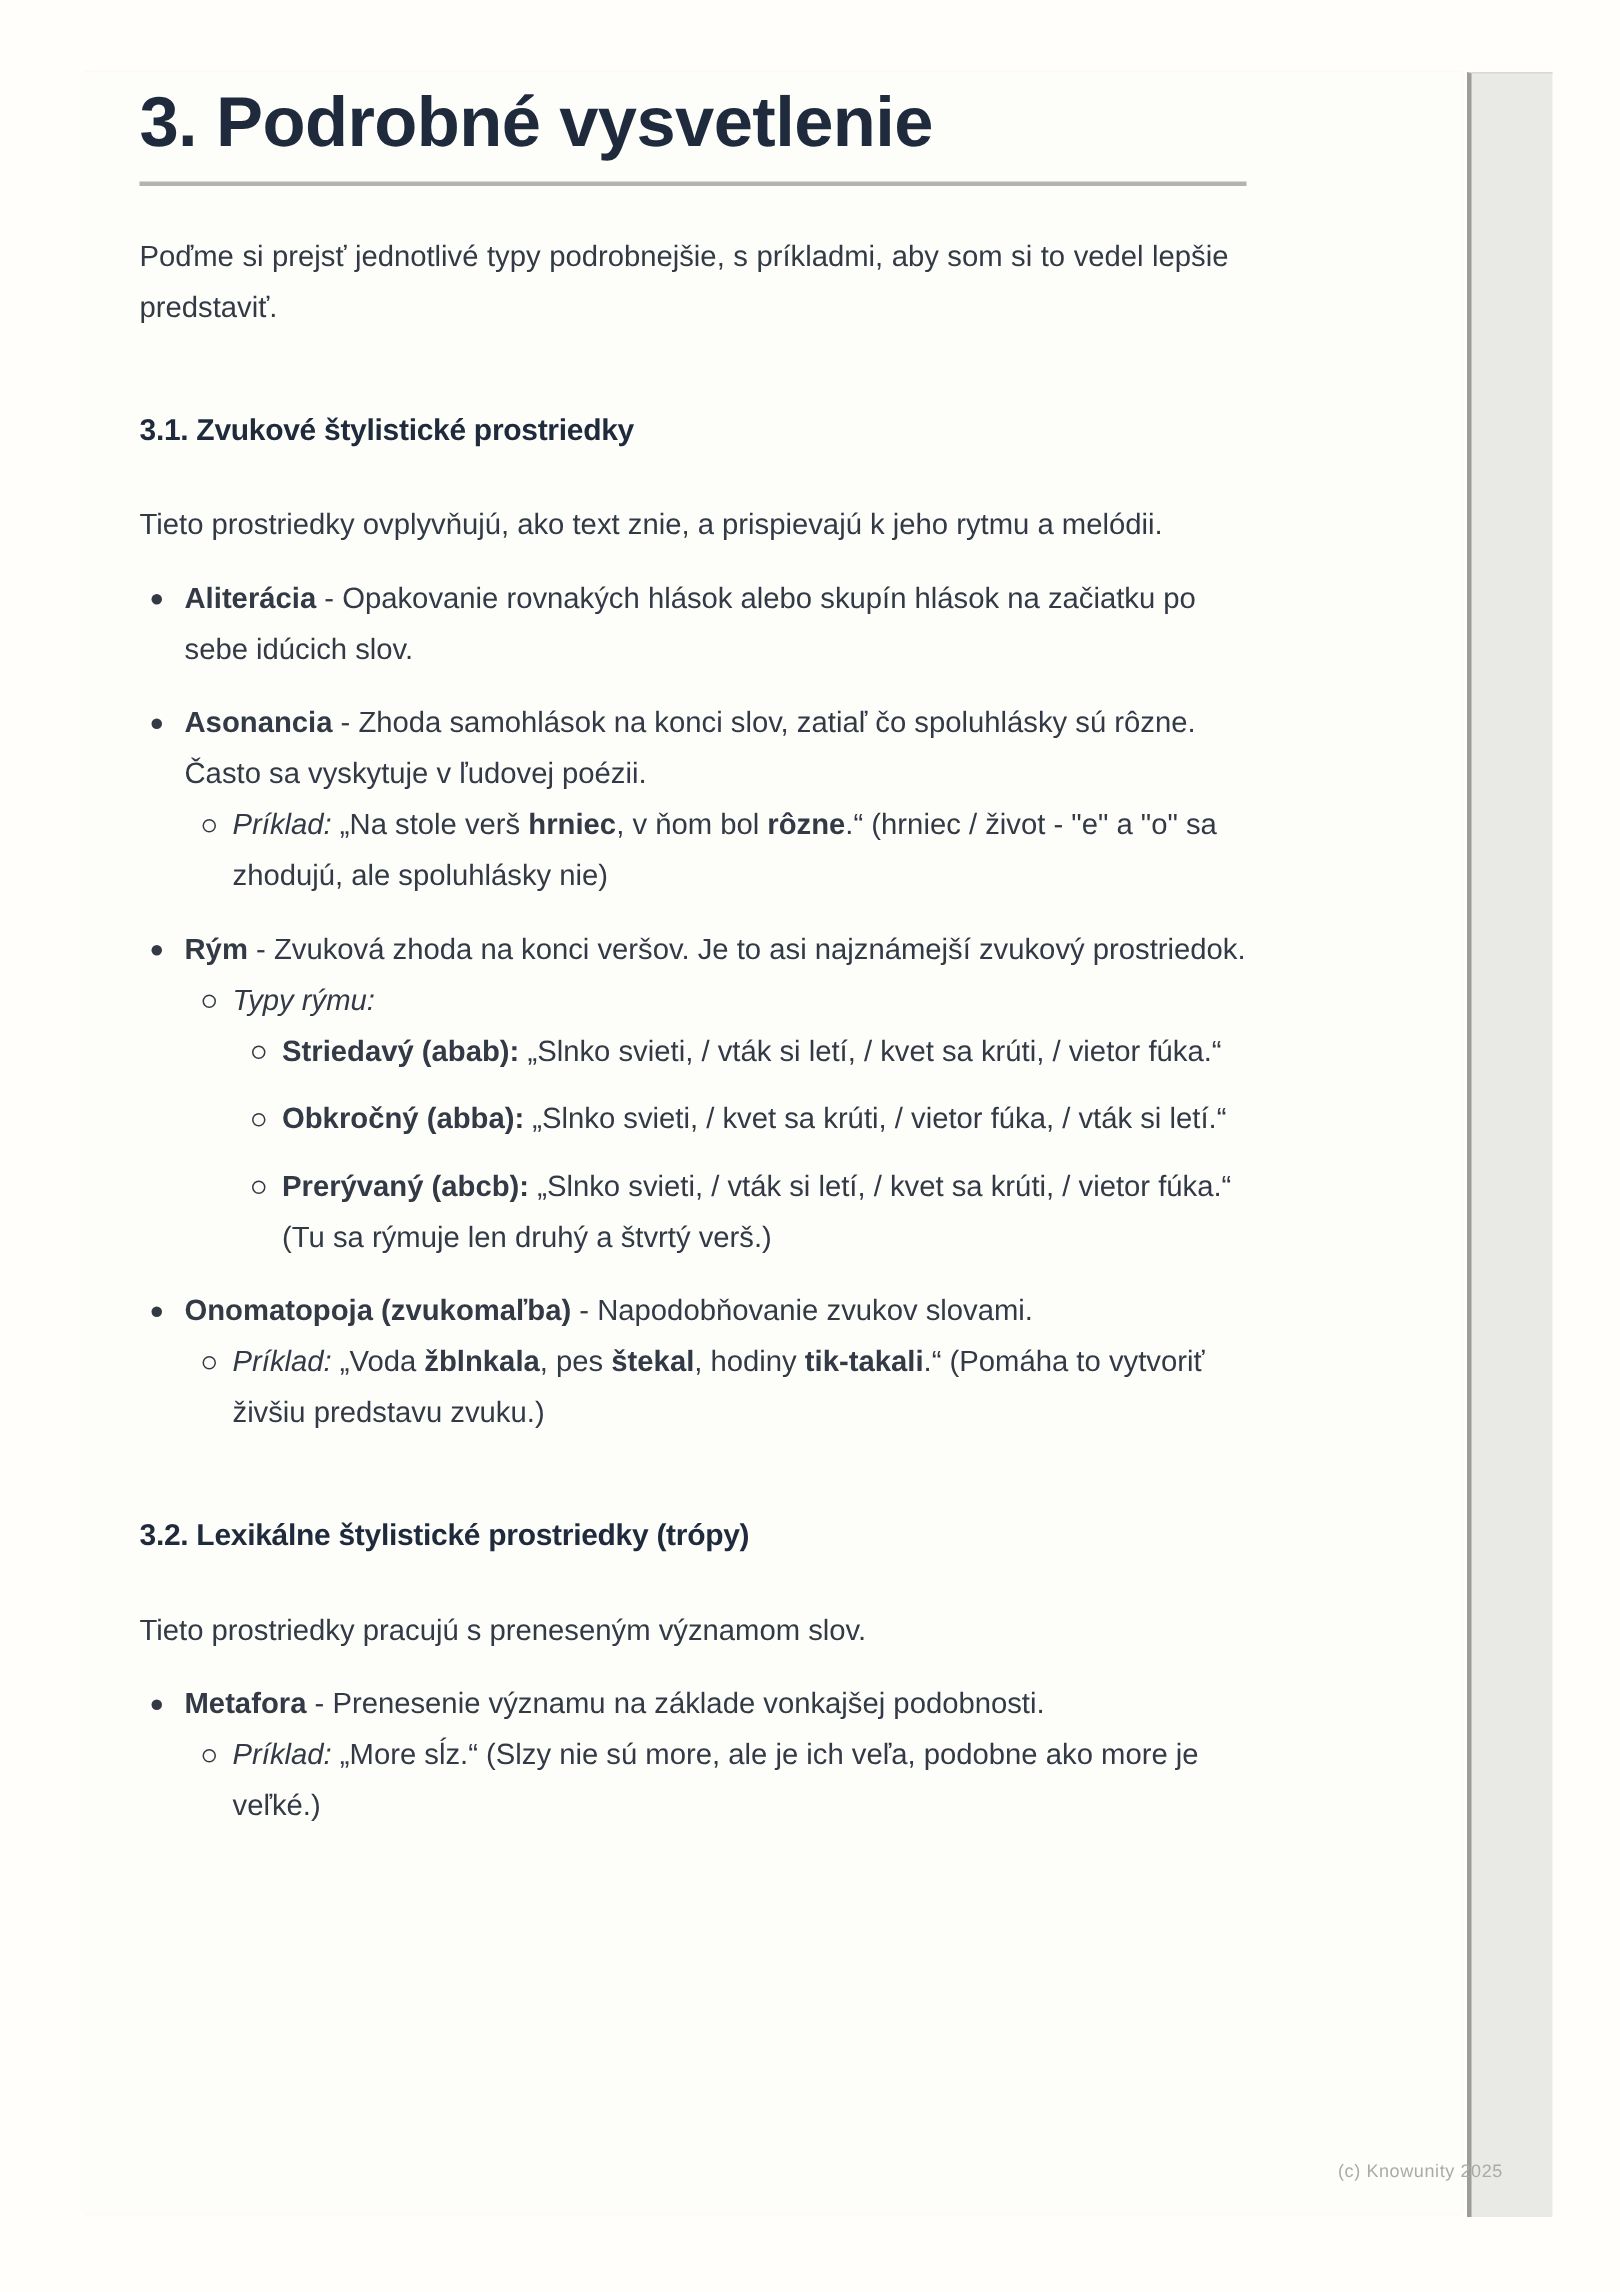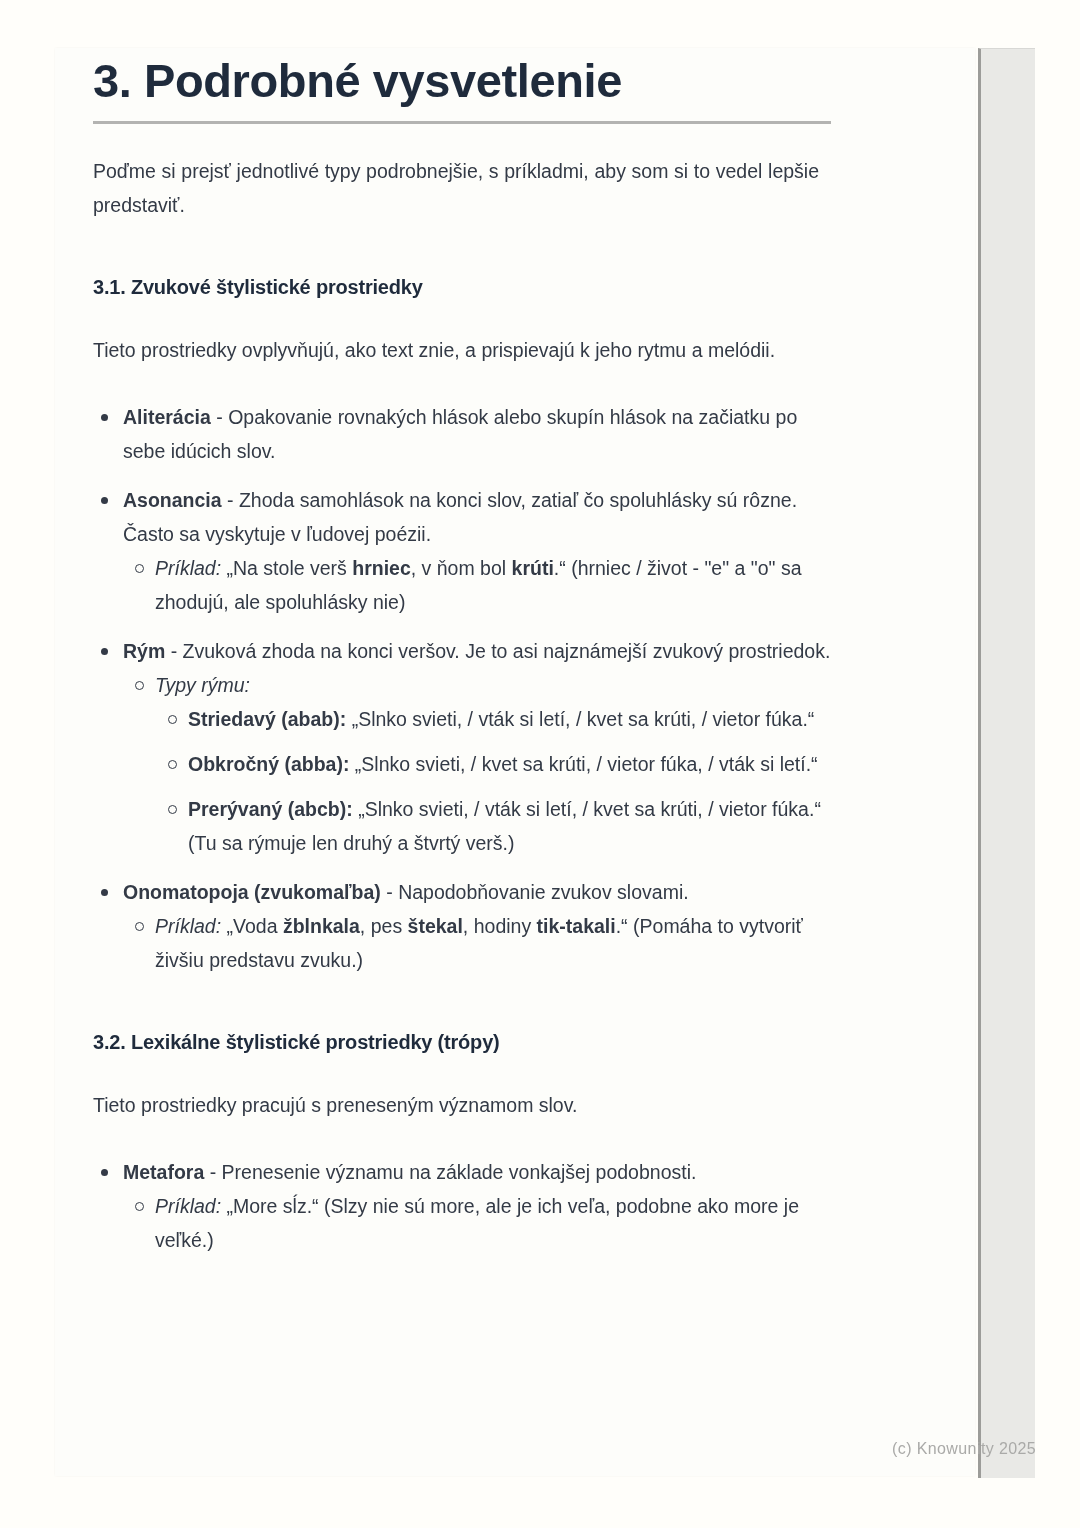--- a/index.html
+++ b/index.html
@@ -62,21 +62,21 @@
     color:var(--heading);
     letter-spacing:-0.2px;
   }
   h2.section-heading + p.body-par{margin-top:27px;}
   ul.lst{
     list-style:none;
     margin:0;padding:0;
     font-size:19.5px;
     line-height:34px;
   }
-  ul.l0{margin-top:33px;}
+  ul.l0{margin-top:15px;}
   ul.l0 > li + li{margin-top:15px;}
   ul.l1 > li + li, ul.l2 > li + li{margin-top:11px;}
   ul.lst li{position:relative;}
   ul.l0 > li{padding-left:30px;}
   ul.l1 > li{padding-left:32px;}
   ul.l2 > li{padding-left:33px;}
   .marker{position:absolute;display:block;}
   .marker.dot{
     top:14px;left:8px;
     width:7px;height:7px;
@@ -99,21 +99,21 @@
     left:978px;top:48px;
     width:57px;height:1430px;
     background:var(--panel);
     border-left:3px solid var(--panel-border);
     border-top:1px solid #d8d8d5;
     z-index:1;
   }
   .watermark{
     position:absolute;
     left:892px;top:1440px;
-    font-size:16px;
+    font-size:12px;
     color:var(--watermark);
     letter-spacing:0.4px;
     z-index:3;
     white-space:nowrap;
   }
 </style>
 </head>
 <body>
 
 <div class="page-card">
@@ -121,21 +121,21 @@
     <h1 class="doc-title">3. Podrobné vysvetlenie</h1>
     <hr class="title-divider">
     <p class="body-par">Poďme si prejsť jednotlivé typy podrobnejšie, s príkladmi, aby som si to vedel lepšie predstaviť.</p>
     <div id="sections">
         <div>
           <h2 class="section-heading">3.1. Zvukové štylistické prostriedky</h2>
           <p class="body-par">Tieto prostriedky ovplyvňujú, ako text znie, a prispievajú k jeho rytmu a melódii.</p>
           <ul class="lst l0">
             <li><span class="marker dot"></span><span class="li-text"><span class="b">Aliterácia</span><span> - Opakovanie rovnakých hlások alebo skupín hlások na začiatku po sebe idúcich slov.</span></span></li>
             <li><span class="marker dot"></span><span class="li-text"><span class="b">Asonancia</span><span> - Zhoda samohlások na konci slov, zatiaľ čo spoluhlásky sú rôzne. Často sa vyskytuje v ľudovej poézii.</span></span><ul class="lst l1">
-                <li><span class="marker circ"></span><span class="li-text"><span class="i">Príklad:</span><span> „Na stole verš </span><span class="b">hrniec</span><span>, v ňom bol </span><span class="b">krúti</span><span>.“ (hrniec / život - "e" a "o" sa zhodujú, ale spoluhlásky nie)</span></span></li>
+                <li><span class="marker circ"></span><span class="li-text"><span class="i">Príklad:</span><span> „Na stole verš </span><span class="b">hrniec</span><span>, v ňom bol </span><span class="b">rôzne</span><span>.“ (hrniec / život - "e" a "o" sa zhodujú, ale spoluhlásky nie)</span></span></li>
               </ul></li>
             <li><span class="marker dot"></span><span class="li-text"><span class="b">Rým</span><span> - Zvuková zhoda na konci veršov. Je to asi najznámejší zvukový prostriedok.</span></span><ul class="lst l1">
                 <li><span class="marker circ"></span><span class="li-text"><span class="i">Typy rýmu:</span></span><ul class="lst l2">
                     <li><span class="marker circ"></span><span class="li-text"><span class="b">Striedavý (abab):</span><span> „Slnko svieti, / vták si letí, / kvet sa krúti, / vietor fúka.“</span></span></li>
                     <li><span class="marker circ"></span><span class="li-text"><span class="b">Obkročný (abba):</span><span> „Slnko svieti, / kvet sa krúti, / vietor fúka, / vták si letí.“</span></span></li>
                     <li><span class="marker circ"></span><span class="li-text"><span class="b">Prerývaný (abcb):</span><span> „Slnko svieti, / vták si letí, / kvet sa krúti, / vietor fúka.“ (Tu sa rýmuje len druhý a štvrtý verš.)</span></span></li>
                   </ul></li>
               </ul></li>
             <li><span class="marker dot"></span><span class="li-text"><span class="b">Onomatopoja (zvukomaľba)</span><span> - Napodobňovanie zvukov slovami.</span></span><ul class="lst l1">
                 <li><span class="marker circ"></span><span class="li-text"><span class="i">Príklad:</span><span> „Voda </span><span class="b">žblnkala</span><span>, pes </span><span class="b">štekal</span><span>, hodiny </span><span class="b">tik-takali</span><span>.“ (Pomáha to vytvoriť živšiu predstavu zvuku.)</span></span></li>

